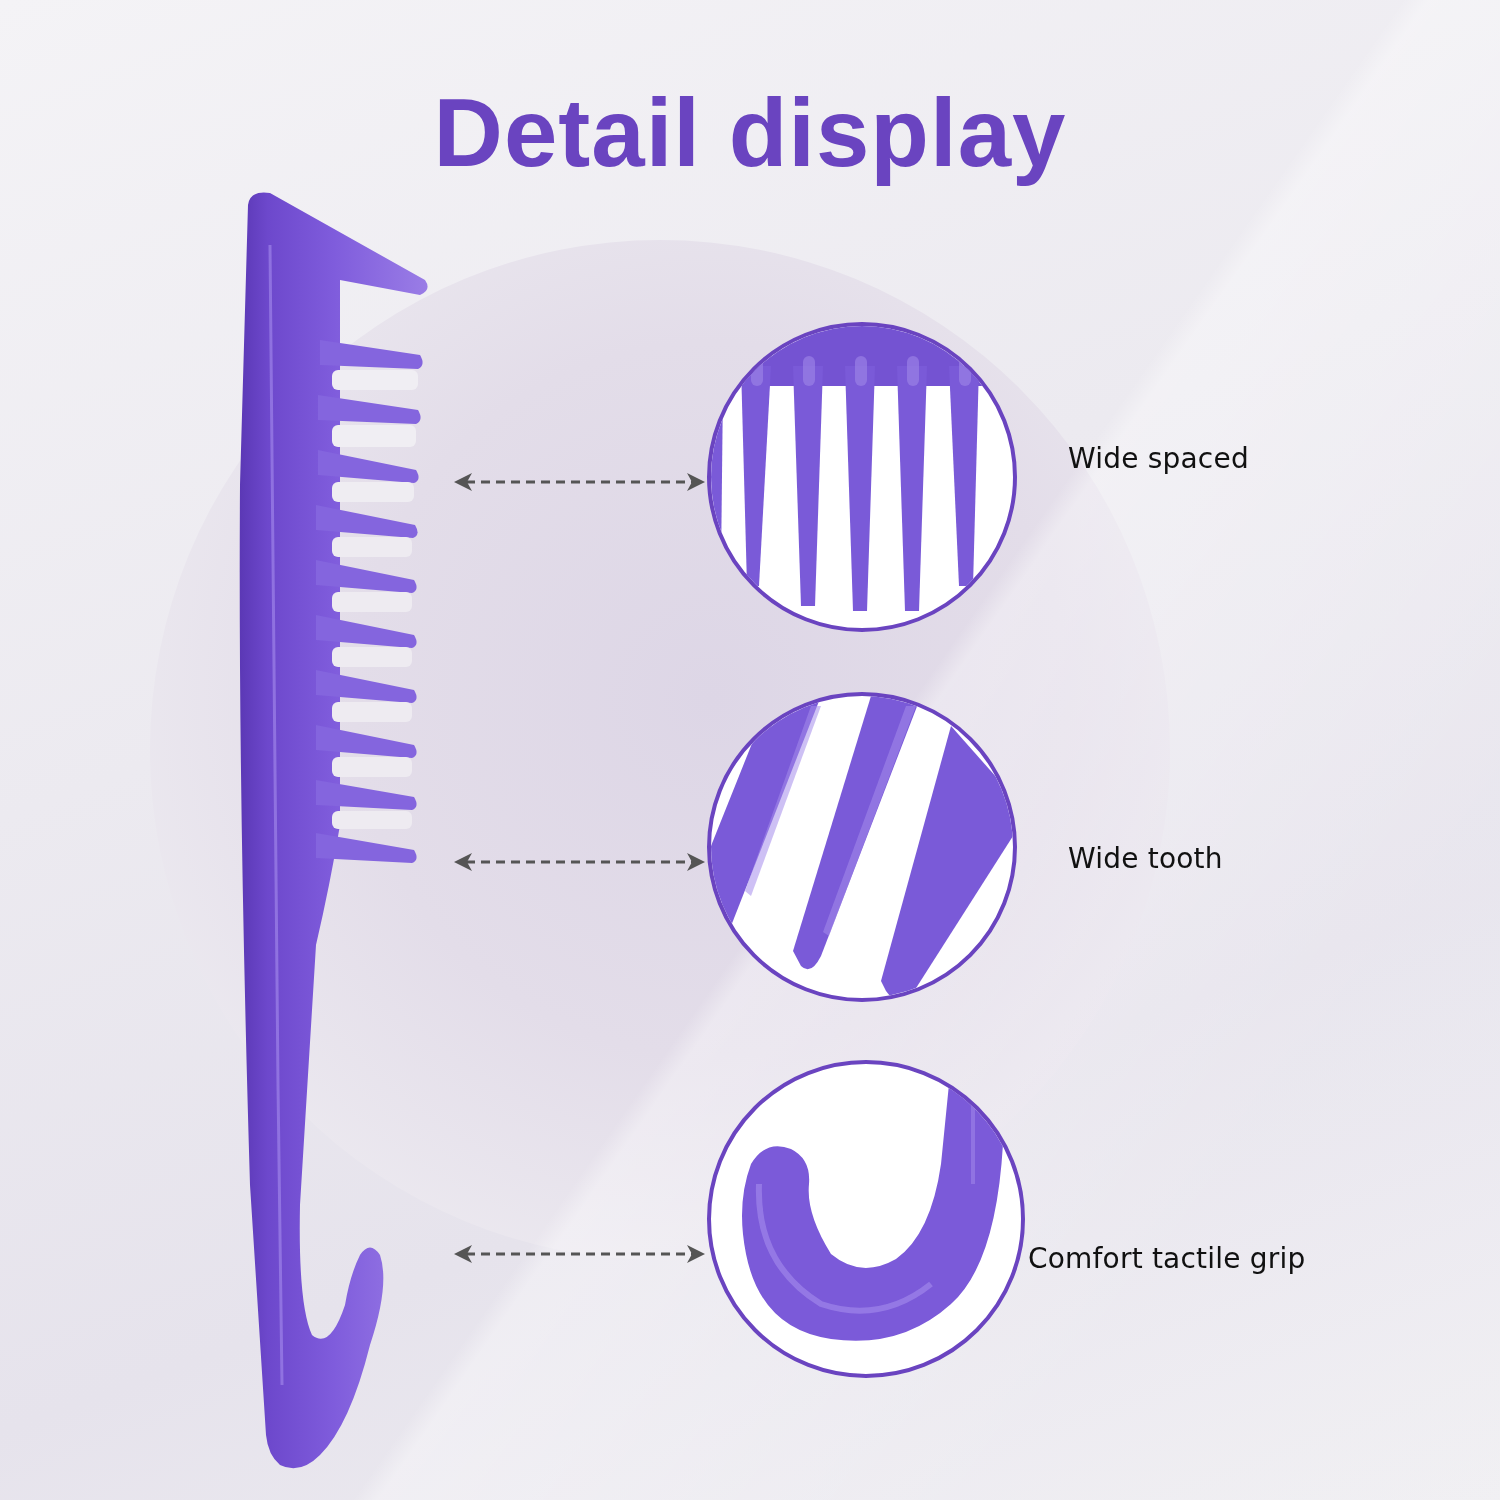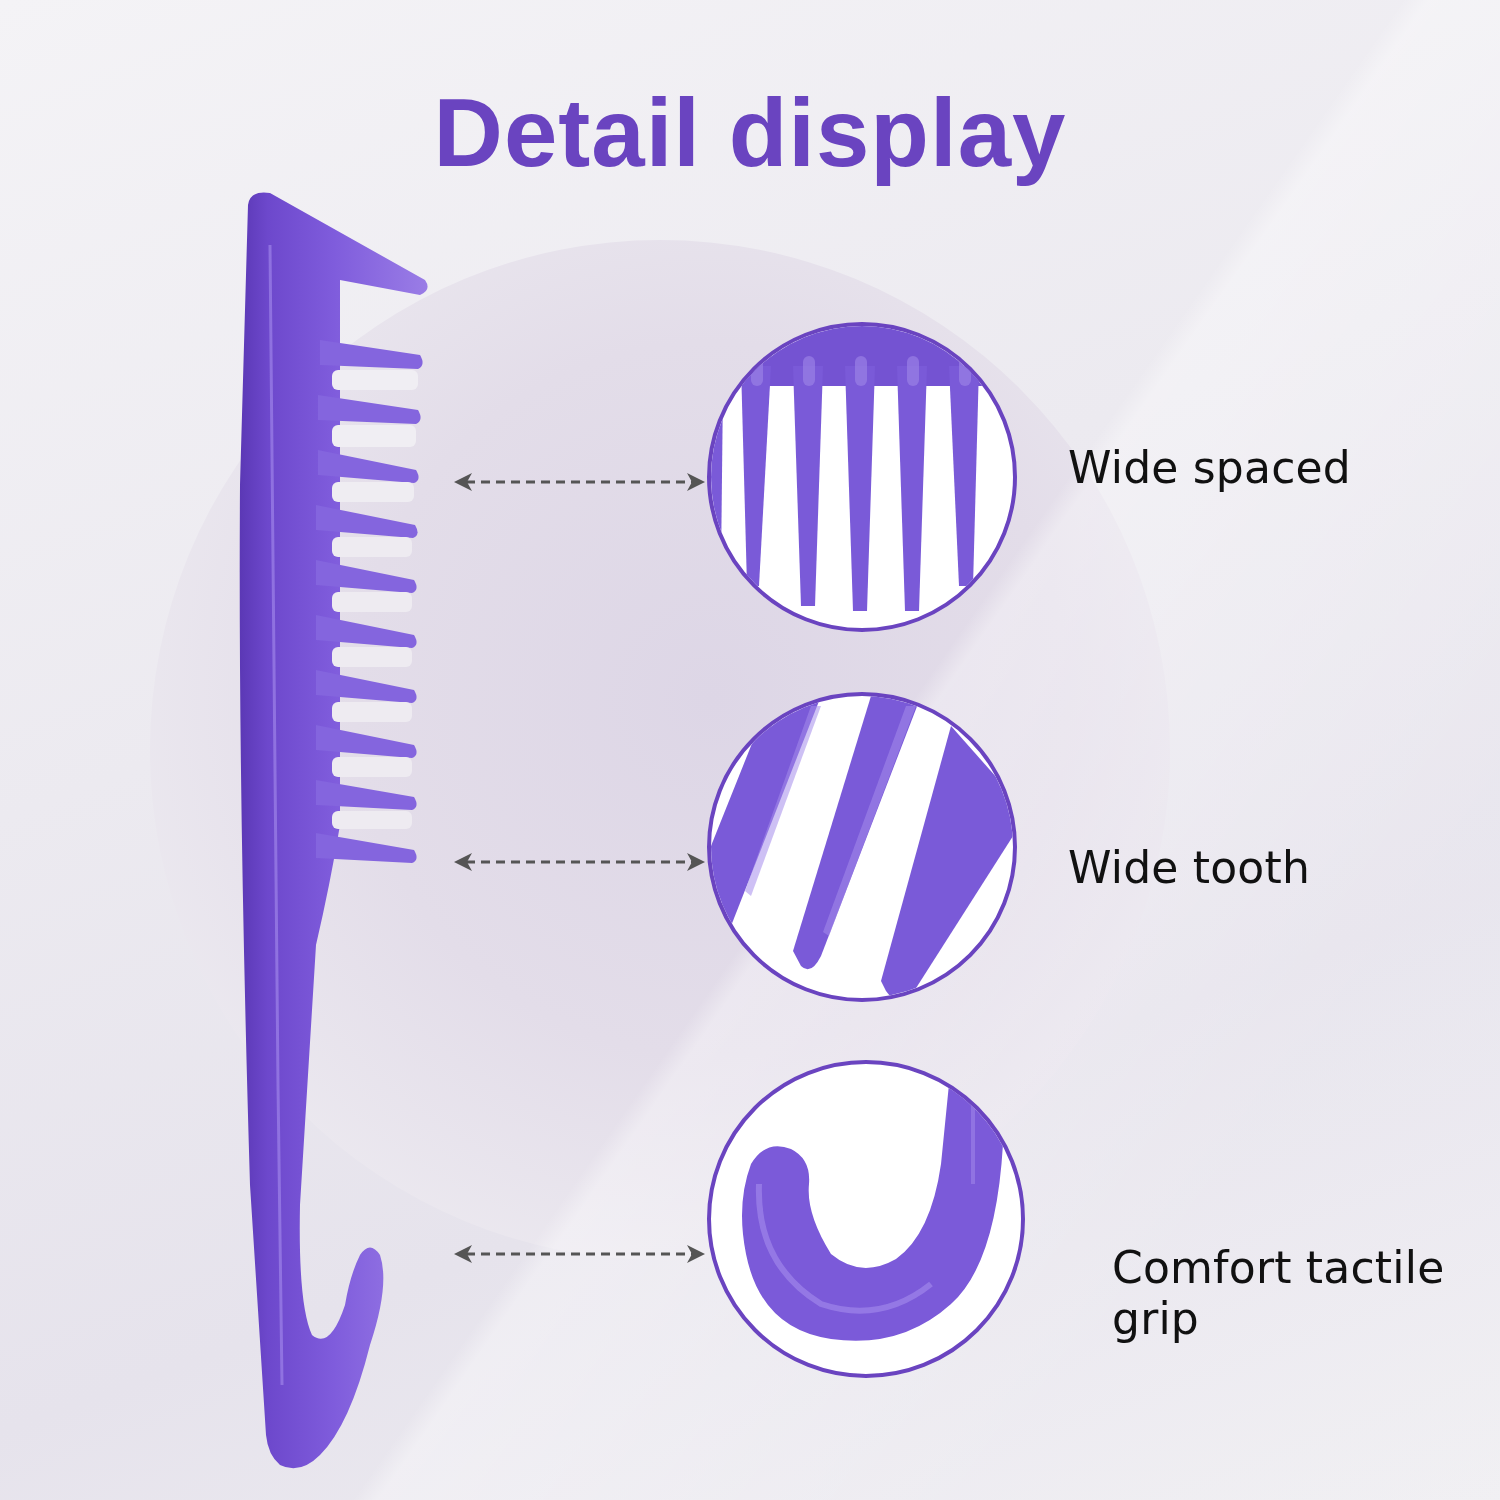--- a/index.html
+++ b/index.html
@@ -24,21 +24,21 @@
     font-family: "Liberation Sans", sans-serif;
   }
   .comb { position: absolute; left: 220px; top: 185px; }
   .inset {
     position: absolute; width: 310px; height: 310px; border-radius: 50%;
     background: #ffffff; overflow: hidden; box-sizing: border-box;
   }
   .inset svg { position: absolute; left: 0; top: 0; }
   .arrow { position: absolute; }
   .label {
-    position: absolute; font-size: 44px; color: #111111;
+    position: absolute; font-size: 28px; color: #111111;
     font-family: "DejaVu Sans", sans-serif; letter-spacing: 0.2px;
   }
 </style>
 </head>
 <body>
 
 <div class="bg-disc"></div>
 <div class="diag-light"></div>
 
 <div class="title" style="color:#6a44c0;">Detail display</div>
@@ -143,13 +143,13 @@
   <path d="M 253 12 L 235 3 L 240 12 L 235 21 Z" fill="#555555"></path>
 </svg>
 <svg class="arrow" style="left:452px; top:1242px;" width="255" height="24" viewBox="0 0 255 24">
   <line x1="14" y1="12" x2="240" y2="12" stroke="#555555" stroke-width="3" stroke-dasharray="9,6"></line>
   <path d="M 2 12 L 20 3 L 15 12 L 20 21 Z" fill="#555555"></path>
   <path d="M 253 12 L 235 3 L 240 12 L 235 21 Z" fill="#555555"></path>
 </svg>
 
 <div class="label" style="left:1068px; top:442px;">Wide spaced</div>
 <div class="label" style="left:1068px; top:842px;">Wide tooth</div>
-<div class="label" style="left:1112px; top:1242px;">Comfort tactile grip</div>
+<div class="label" style="left:1028px; top:1242px;">Comfort tactile grip</div>
 
 </body></html>

